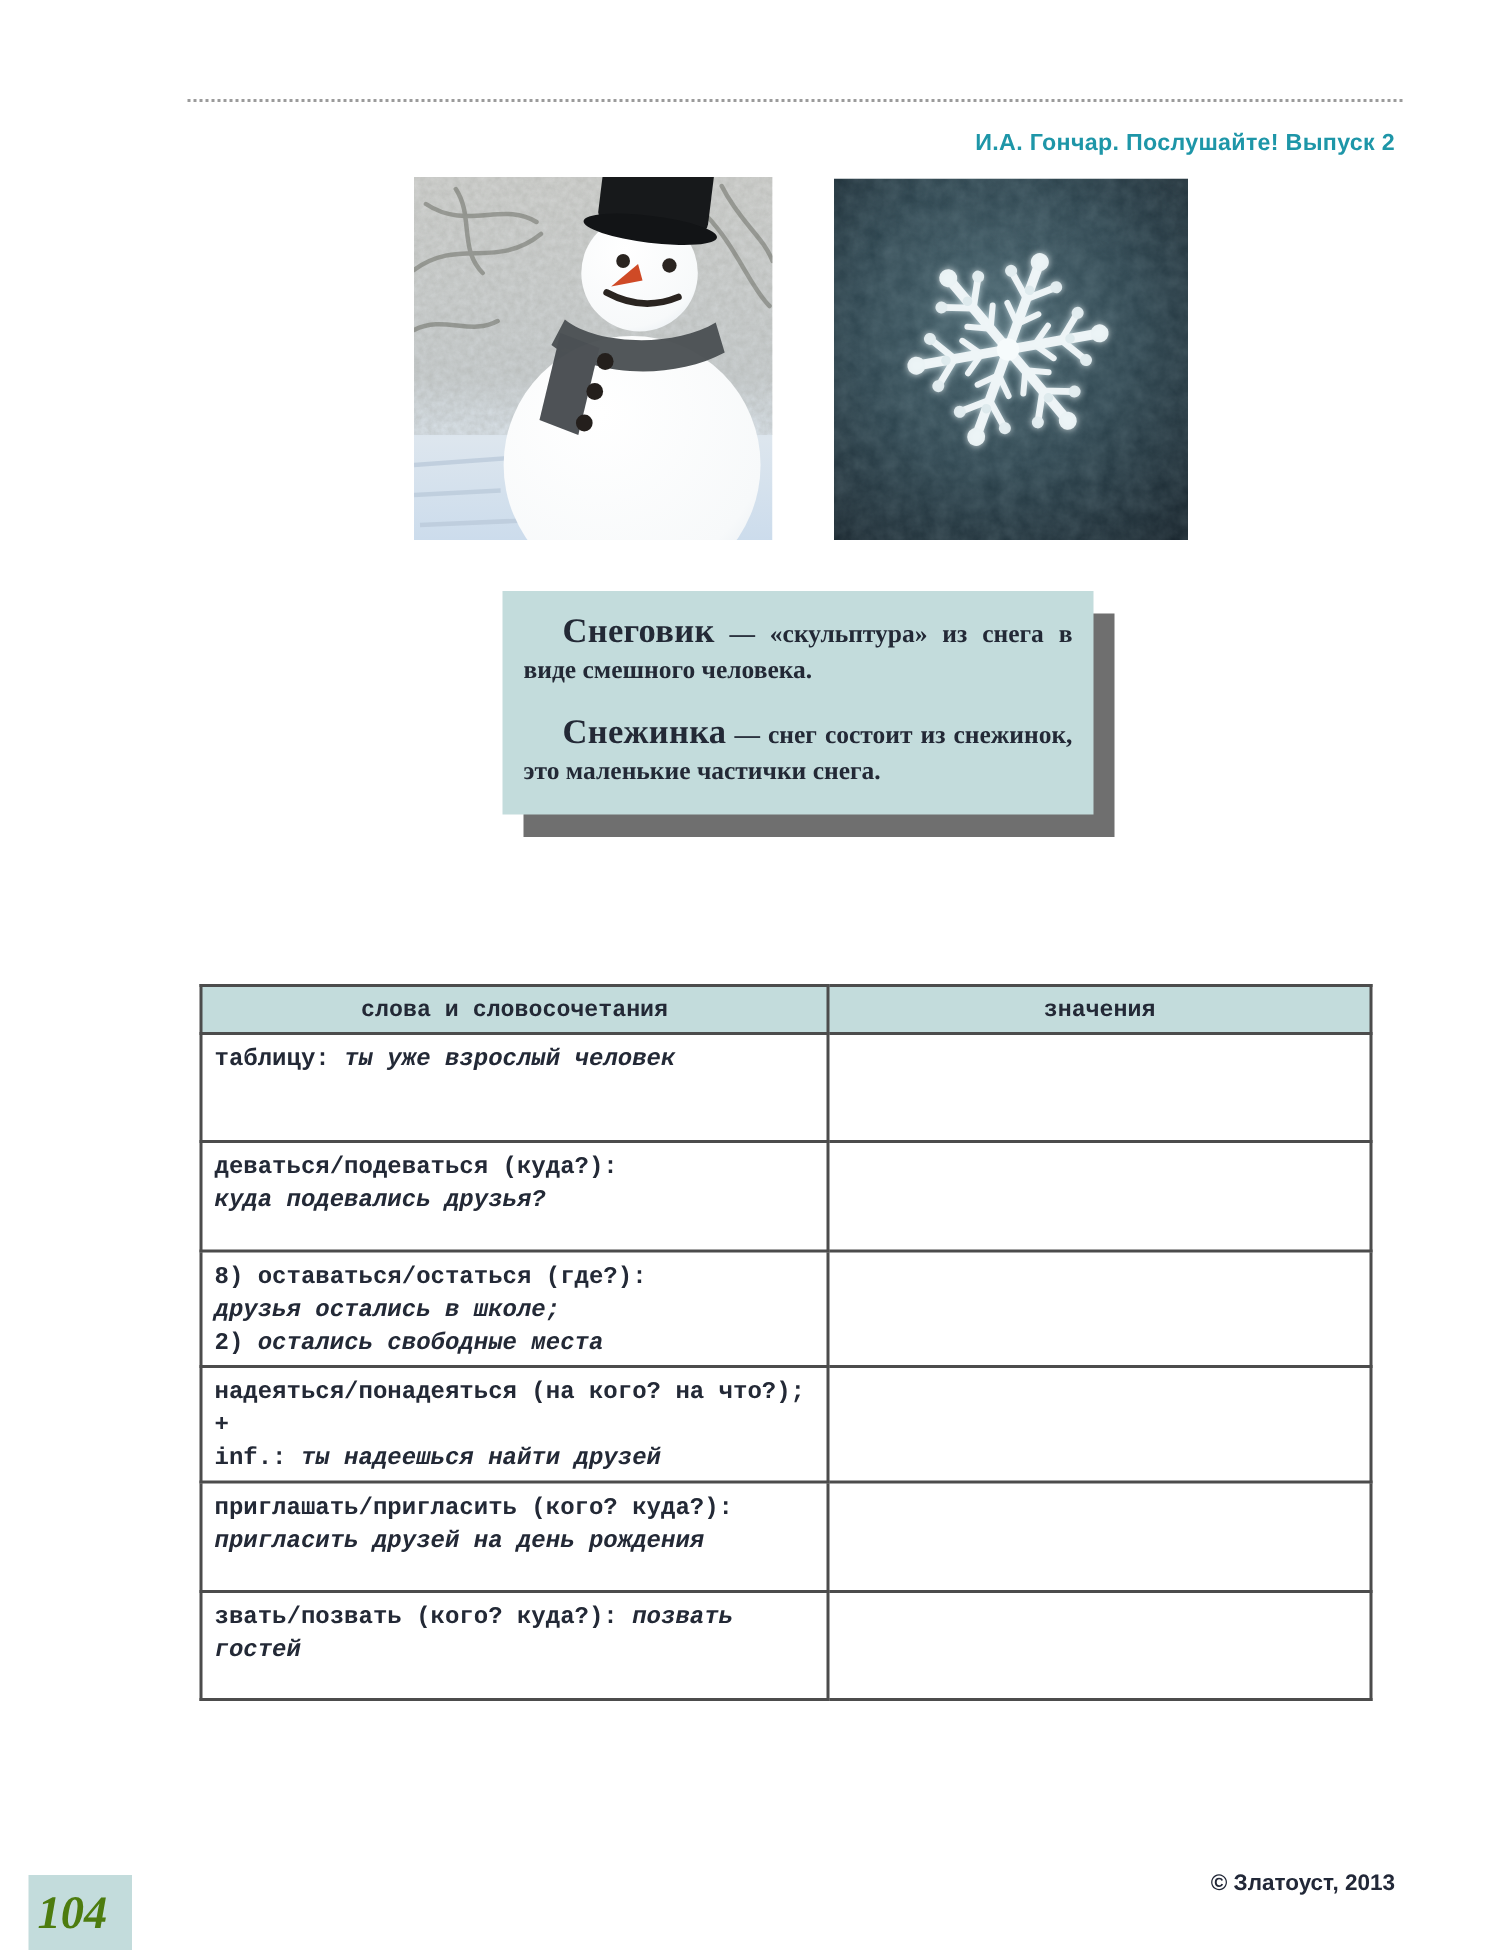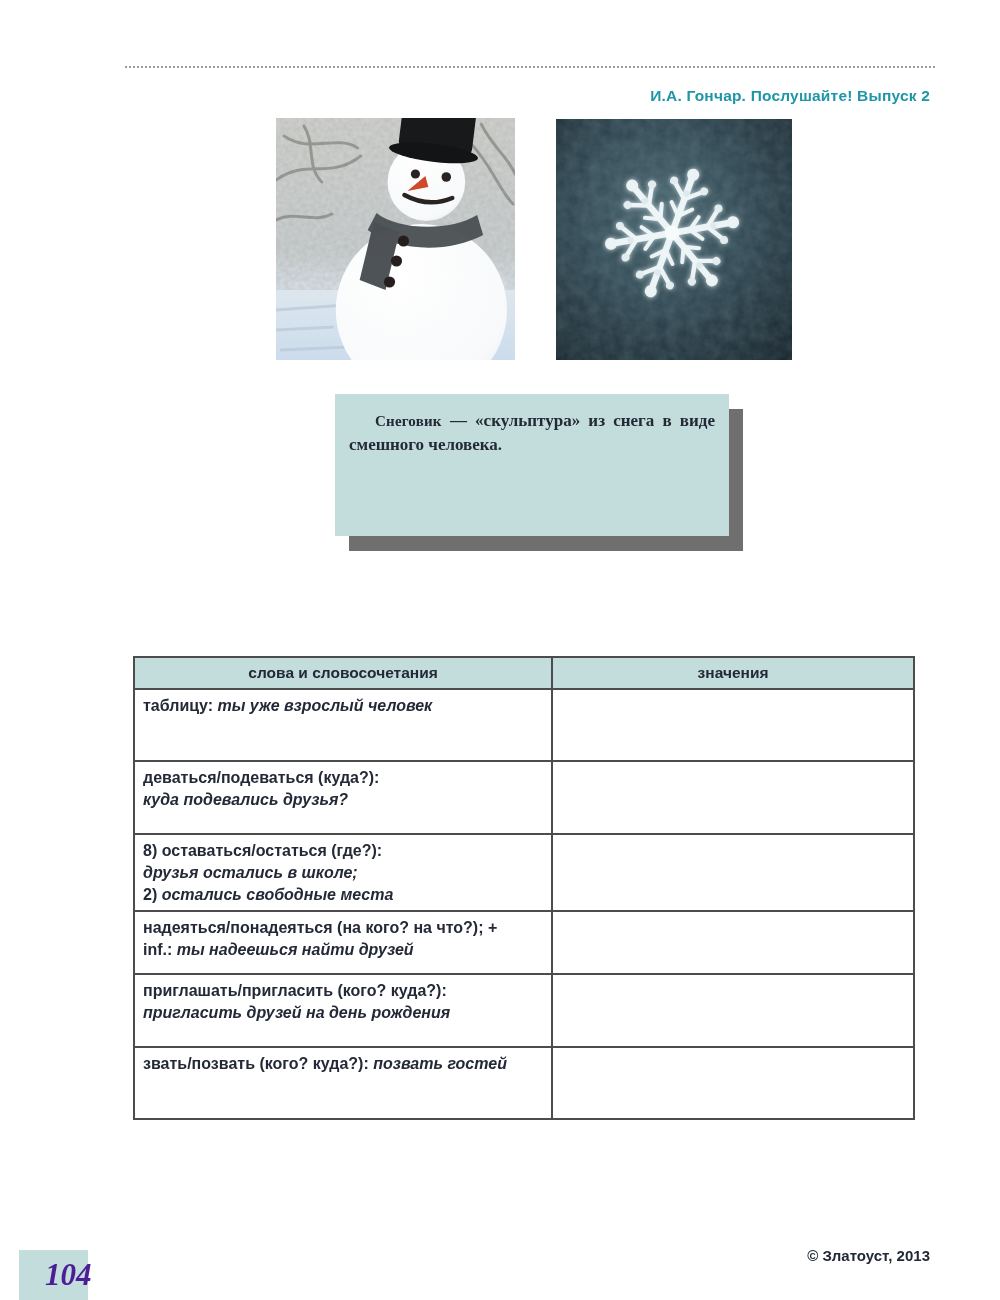--- a/index.html
+++ b/index.html
@@ -48,21 +48,21 @@
   .defbox p {
     margin: 0;
     font-size: 17px;
     font-weight: 700;
     line-height: 24px;
     text-indent: 26px;
     text-align: justify;
     hyphens: auto;
   }
   .defbox p + p { margin-top: 17px; }
-  .defbox .term { font-size: 15px; letter-spacing: .2px; }
+  .defbox .term { font-size: 23px; letter-spacing: .2px; }
 
   
   .task {
     position: absolute;
     left: 133px; top: 577px; width: 799px;
     margin: 0;
     font: 400 16.5px/24px "Liberation Sans", sans-serif;
     color: var(--body, #3c3c3c);
     text-indent: 22px;
     text-align: justify;
@@ -70,21 +70,21 @@
   }
   .task-label { color: var(--teal, #1e96a8); font-weight: 700; }
 
   
   .vocab-table {
     position: absolute;
     left: 133px; top: 656px;
     width: 782px;
     border-collapse: collapse;
     table-layout: fixed;
-    font-family: Liberation Sans, sans-serif;
+    font-family: Liberation Mono, monospace;
     color: var(--ink, #232936);
   }
   .vocab-table th, .vocab-table td {
     border: 2px solid #4c4c4c;
     vertical-align: top;
   }
   .vocab-table th {
     background: var(--thbg, #c3dcdc);
     height: 26px;
     font-size: 15.5px;
@@ -119,22 +119,21 @@
   .pagenum-rect {
     position: absolute;
     left: 19px; top: 1250px;
     width: 69px; height: 50px;
     background: var(--panel, #c3dcdc);
   }
   .pagenum {
     position: absolute;
     left: 25px; top: 1259px;
     font: 700 italic 31px/1 "Liberation Serif", serif;
-    color: #4c1d95;
-    margin-left: 20px;
+    color: #4d7c0f;
   }
 </style>
 </head>
 <body>
 
 <div class="page" style="--teal: #1e96a8; --ink: #232936; --panel: #c3dcdc; --thbg: #c3dcdc; --shadow: #6f6f6f; --body: #3c3c3c;">
 
   <div class="header-title">И.А. Гончар. Послушайте! Выпуск 2</div>
   <div class="dotted-rule"></div>
 
@@ -236,20 +235,21 @@
             <use href="#sfArm" transform="rotate(240)"></use>
             <use href="#sfArm" transform="rotate(300)"></use>
         </g>
         <circle r="7.5" fill="#f6fbfc"></circle>
       </g>
     </svg>
   </figure>
 
   <div class="defbox">
     <p><span class="term">Снеговик</span><span> — «скульптура» из снега в виде смешного человека.</span></p>
+    <p><span class="term">Снежинка</span><span> — снег состоит из снежи­нок, это маленькие частички снега.</span></p>
   </div>
 
 
   <table class="vocab-table">
     <colgroup>
         <col class="c-words">
         <col class="c-mean">
       </colgroup>
     <thead>
       <tr>

